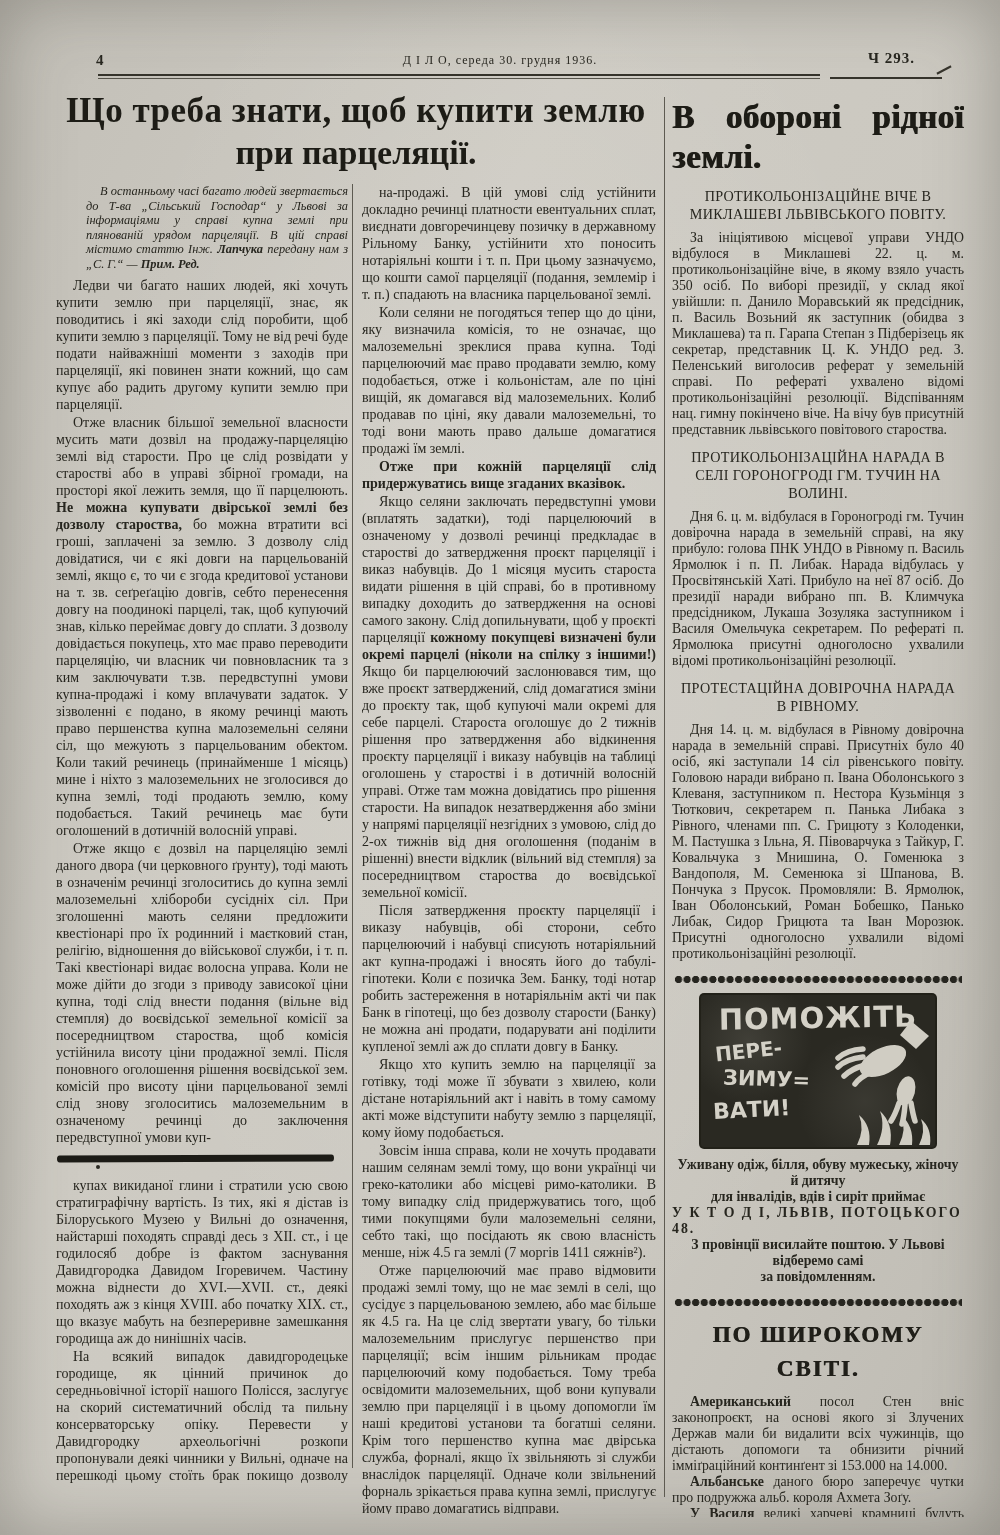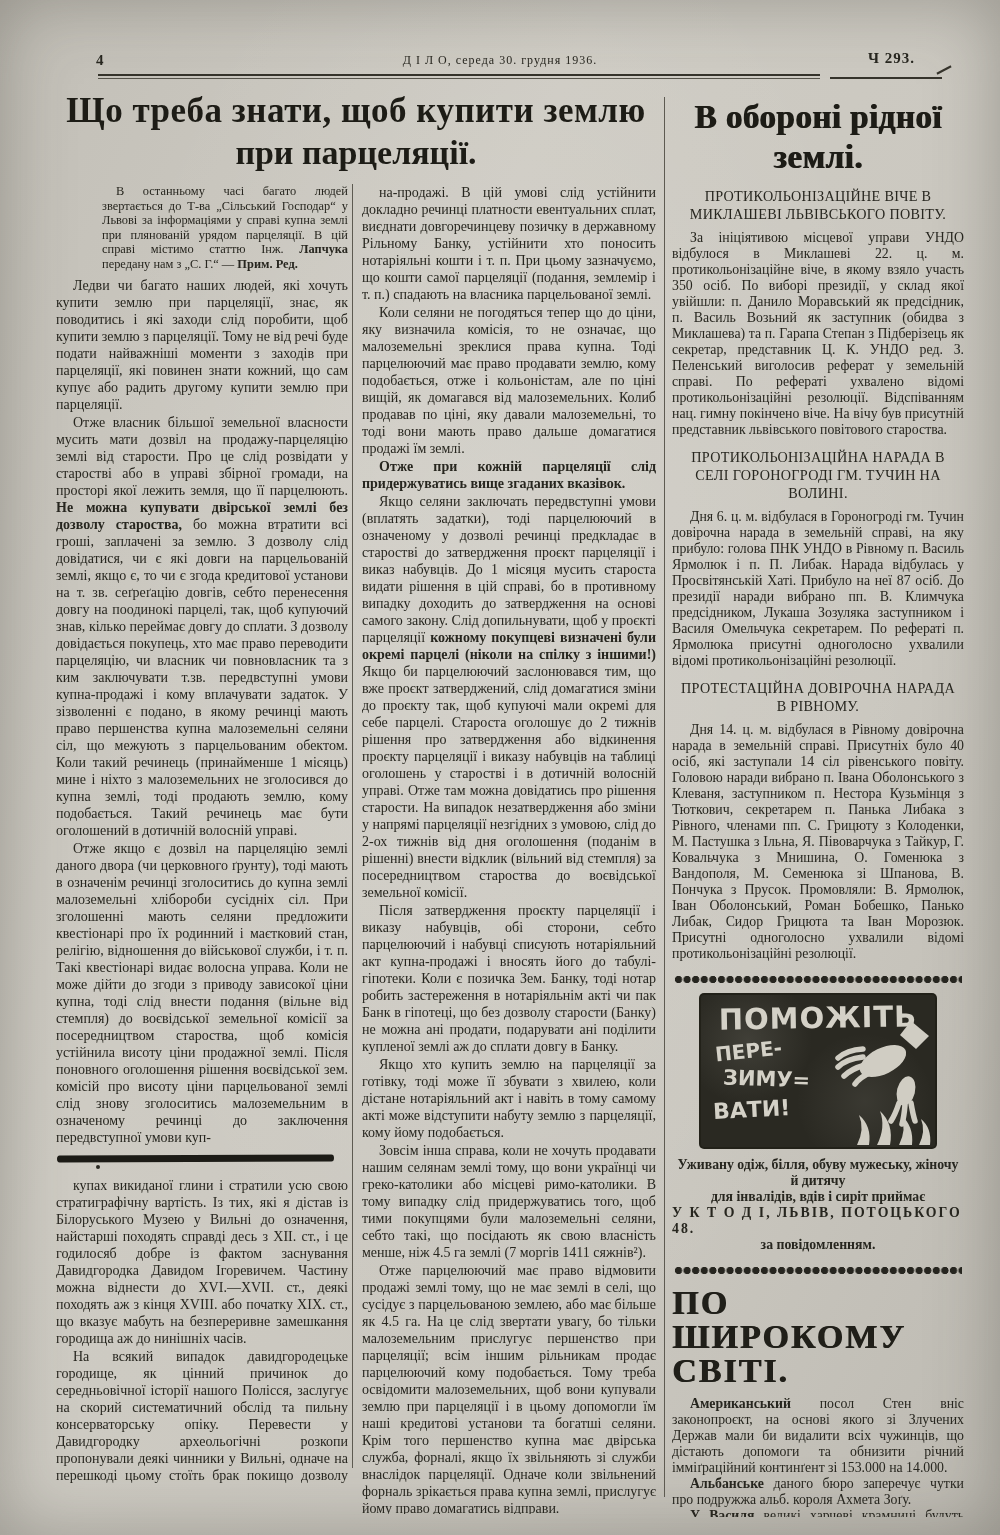--- a/index.html
+++ b/index.html
@@ -22,53 +22,53 @@
   .rule-hook{position:absolute;top:69px;left:936px;width:16px;border-top:2px solid #35332b;transform:rotate(-28deg);}
   
   .main-head{position:absolute;top:90px;left:56px;width:600px;text-align:center;font-weight:bold;color:#1d1c16;}
   .main-head .l1{font-size:35px;line-height:42px;letter-spacing:.5px;}
   .main-head .l2{font-size:34px;line-height:42px;}
   
   .vrule{position:absolute;width:0;border-left:1.5px solid #5d5a51;}
   
   .col{position:absolute;text-align:justify;overflow:hidden;}
   .col p{margin:0 0 1px 0;text-indent:17px;font-size:14px;line-height:17px;}
-  .ed-note{margin-left:46px;margin-bottom:5px;}
+  .ed-note{margin-left:30px;margin-bottom:5px;font-style:italic;}
   .ed-note p{font-size:12.4px;line-height:14.6px;text-indent:14px;}
   .b-par{font-weight:bold;}
   .bar{height:7px;background:#1c1b16;width:277px;margin:9px 0 3px 1px;border-radius:3px/4px;transform:skewY(-.25deg);}
   .bar-dot{width:4px;height:4px;border-radius:50%;background:#2a2922;margin:2px 0 8px 40px;}
   
   .o-div{text-align:center;font-size:14px;letter-spacing:-1px;margin:8px 0 4px 0;color:#2a2922;}
   .spain-title{font-size:31px;font-weight:bold;text-align:center;line-height:40px;margin:2px 0 10px 0;color:#211f19;
     text-shadow:1px 0 0 #211f19, 0 1px 0 rgba(33,31,25,.5);letter-spacing:1px;}
   
   .col-r p{font-size:13.8px;line-height:16px;text-indent:18px;margin:0;}
-  .def-title{font-size:33px;font-weight:bold;text-align:center;line-height:40px;margin:0 0 10px 0;color:#1d1c16;
+  .def-title{font-size:33px;font-weight:bold;line-height:40px;margin:0 0 10px 0;color:#1d1c16;
     text-shadow:1px 0 0 #1d1c16;letter-spacing:.5px;}
   .sub-head{font-size:14.2px;font-weight:normal;text-align:center;text-indent:0;line-height:18px;margin:10px 6px 7px 6px;letter-spacing:.3px;}
   .dots{height:11px;margin:12px 2px 10px 2px;
     background-image:radial-gradient(circle at 4.5px 5.5px,#26251f 3.4px,rgba(0,0,0,0) 3.9px);
     background-size:8.6px 11px;background-repeat:repeat-x;}
   
   .ad-box{position:relative;width:234px;height:152px;margin:6px auto 10px auto;
     background:
       radial-gradient(circle at 20% 30%, rgba(200,197,187,.14), rgba(0,0,0,0) 30%),
       radial-gradient(circle at 70% 70%, rgba(200,197,187,.10), rgba(0,0,0,0) 35%),
       #2a2922;
     border-radius:3px;box-shadow:0 0 0 2px #222119;}
   .ad-w1{position:absolute;top:6px;left:0;width:100%;text-align:center;font-size:29px;font-weight:bold;color:#d4d1c7;letter-spacing:1px;transform:rotate(-1deg);font-family:"DejaVu Sans",sans-serif;}
   .ad-w2{position:absolute;top:44px;left:14px;font-size:20px;font-weight:bold;color:#d4d1c7;transform:rotate(-6deg);font-family:"DejaVu Sans",sans-serif;}
   .ad-w3{position:absolute;top:72px;left:22px;font-size:21px;font-weight:bold;color:#d4d1c7;transform:rotate(2deg);font-family:"DejaVu Sans",sans-serif;}
   .ad-w4{position:absolute;top:102px;left:12px;font-size:22px;font-weight:bold;color:#d4d1c7;transform:rotate(-3deg);font-family:"DejaVu Sans",sans-serif;}
   .ad-art{position:absolute;right:2px;bottom:0;}
   .ad-t-sm{font-size:12.6px;line-height:15px;font-weight:bold;text-indent:0 !important;text-align:center;margin:0;}
   .ad-t-big{font-size:15px;letter-spacing:2px;font-weight:bold;text-indent:0 !important;text-align:left;margin:1px 0;}
   
-  .world-title{font-size:34px;font-weight:bold;text-align:left;letter-spacing:2px;line-height:34px;margin:4px 0 8px 0;color:#201f19;text-shadow:.7px 0 0 #201f19;}
+  .world-title{font-size:23px;font-weight:bold;text-align:center;letter-spacing:2px;line-height:34px;margin:4px 0 8px 0;color:#201f19;text-shadow:.7px 0 0 #201f19;}
 </style>
 </head>
 <body>
 
 <div class="sheet">
 
   <div class="hdr-num">4</div>
   <div class="hdr-mast">Д І Л О,  середа 30. грудня 1936.</div>
   <div class="hdr-issue">Ч  293.</div>
   <div class="rule-a"></div>
@@ -164,20 +164,21 @@
           <path d="M66 128 q9 -18 3 -34 q14 13 10 34 z"></path>
           <path d="M88 128 q8 -16 2 -30 q13 11 11 30 z"></path>
           <path d="M108 128 q7 -14 2 -26 q11 9 9 26 z"></path>
         </g>
       </svg>
     </div>
 
     <p class="ad-t-sm">Уживану одіж, білля, обуву мужеську, жіночу й дитячу</p>
     <p class="ad-t-sm">для інвалідів, вдів і сиріт приймає</p>
     <p class="ad-t-big">У К Т О Д І,  ЛЬВІВ,  ПОТОЦЬКОГО  48.</p>
+    <p class="ad-t-sm">З провінції висилайте поштою. У Львові відберемо самі</p>
     <p class="ad-t-sm">за повідомленням.</p>
 
     <div class="dots"></div>
 
     <div class="world-title">ПО ШИРОКОМУ СВІТІ.</div>
     <div>
         <p><b>Американський</b><span> посол Стен вніс законопроєкт, на основі якого зі Злучених Держав мали би видалити всіх чужинців, що дістають допомоги та обнизити річний імміґраційний континґент зі 153.000 на 14.000.</span></p>
         <p><b>Альбанське</b><span> даного бюро заперечує чутки про подружжа альб. короля Ахмета Зоґу.</span></p>
         <p><b>У Василя</b><span> великі харчеві крамниці будуть відчинені не зважаючи на страйк персоналу.</span></p>
       </div>

